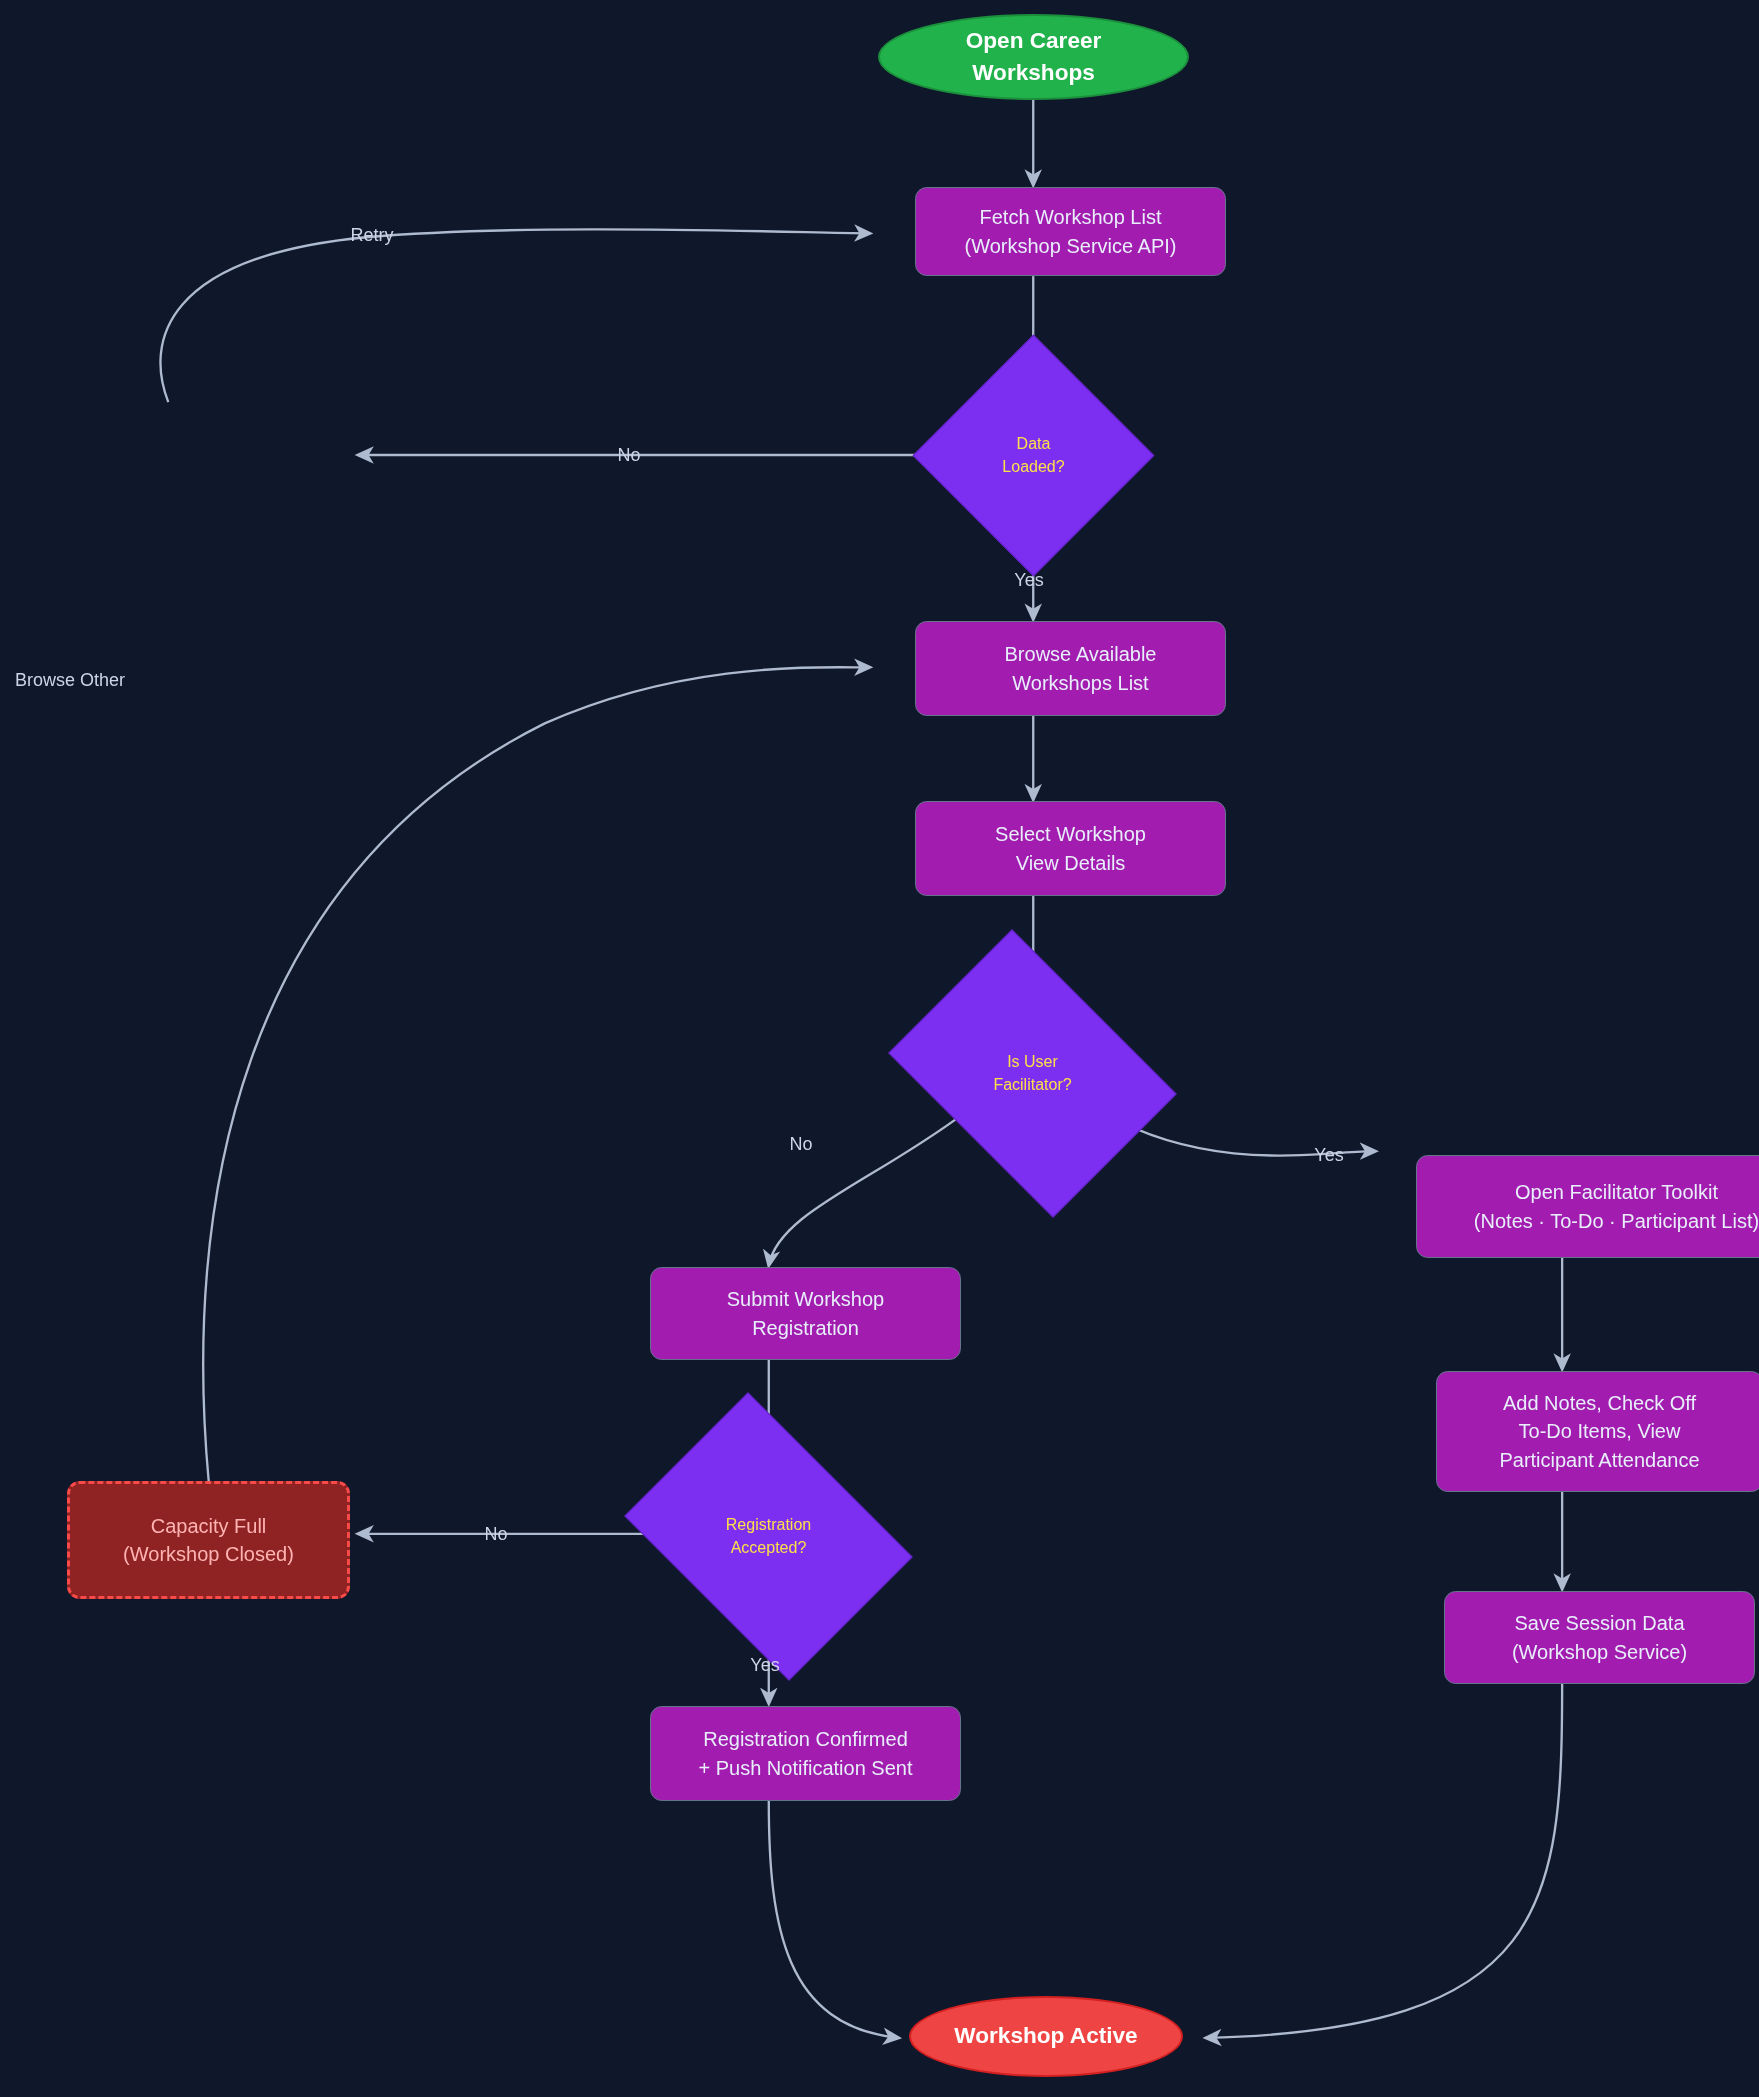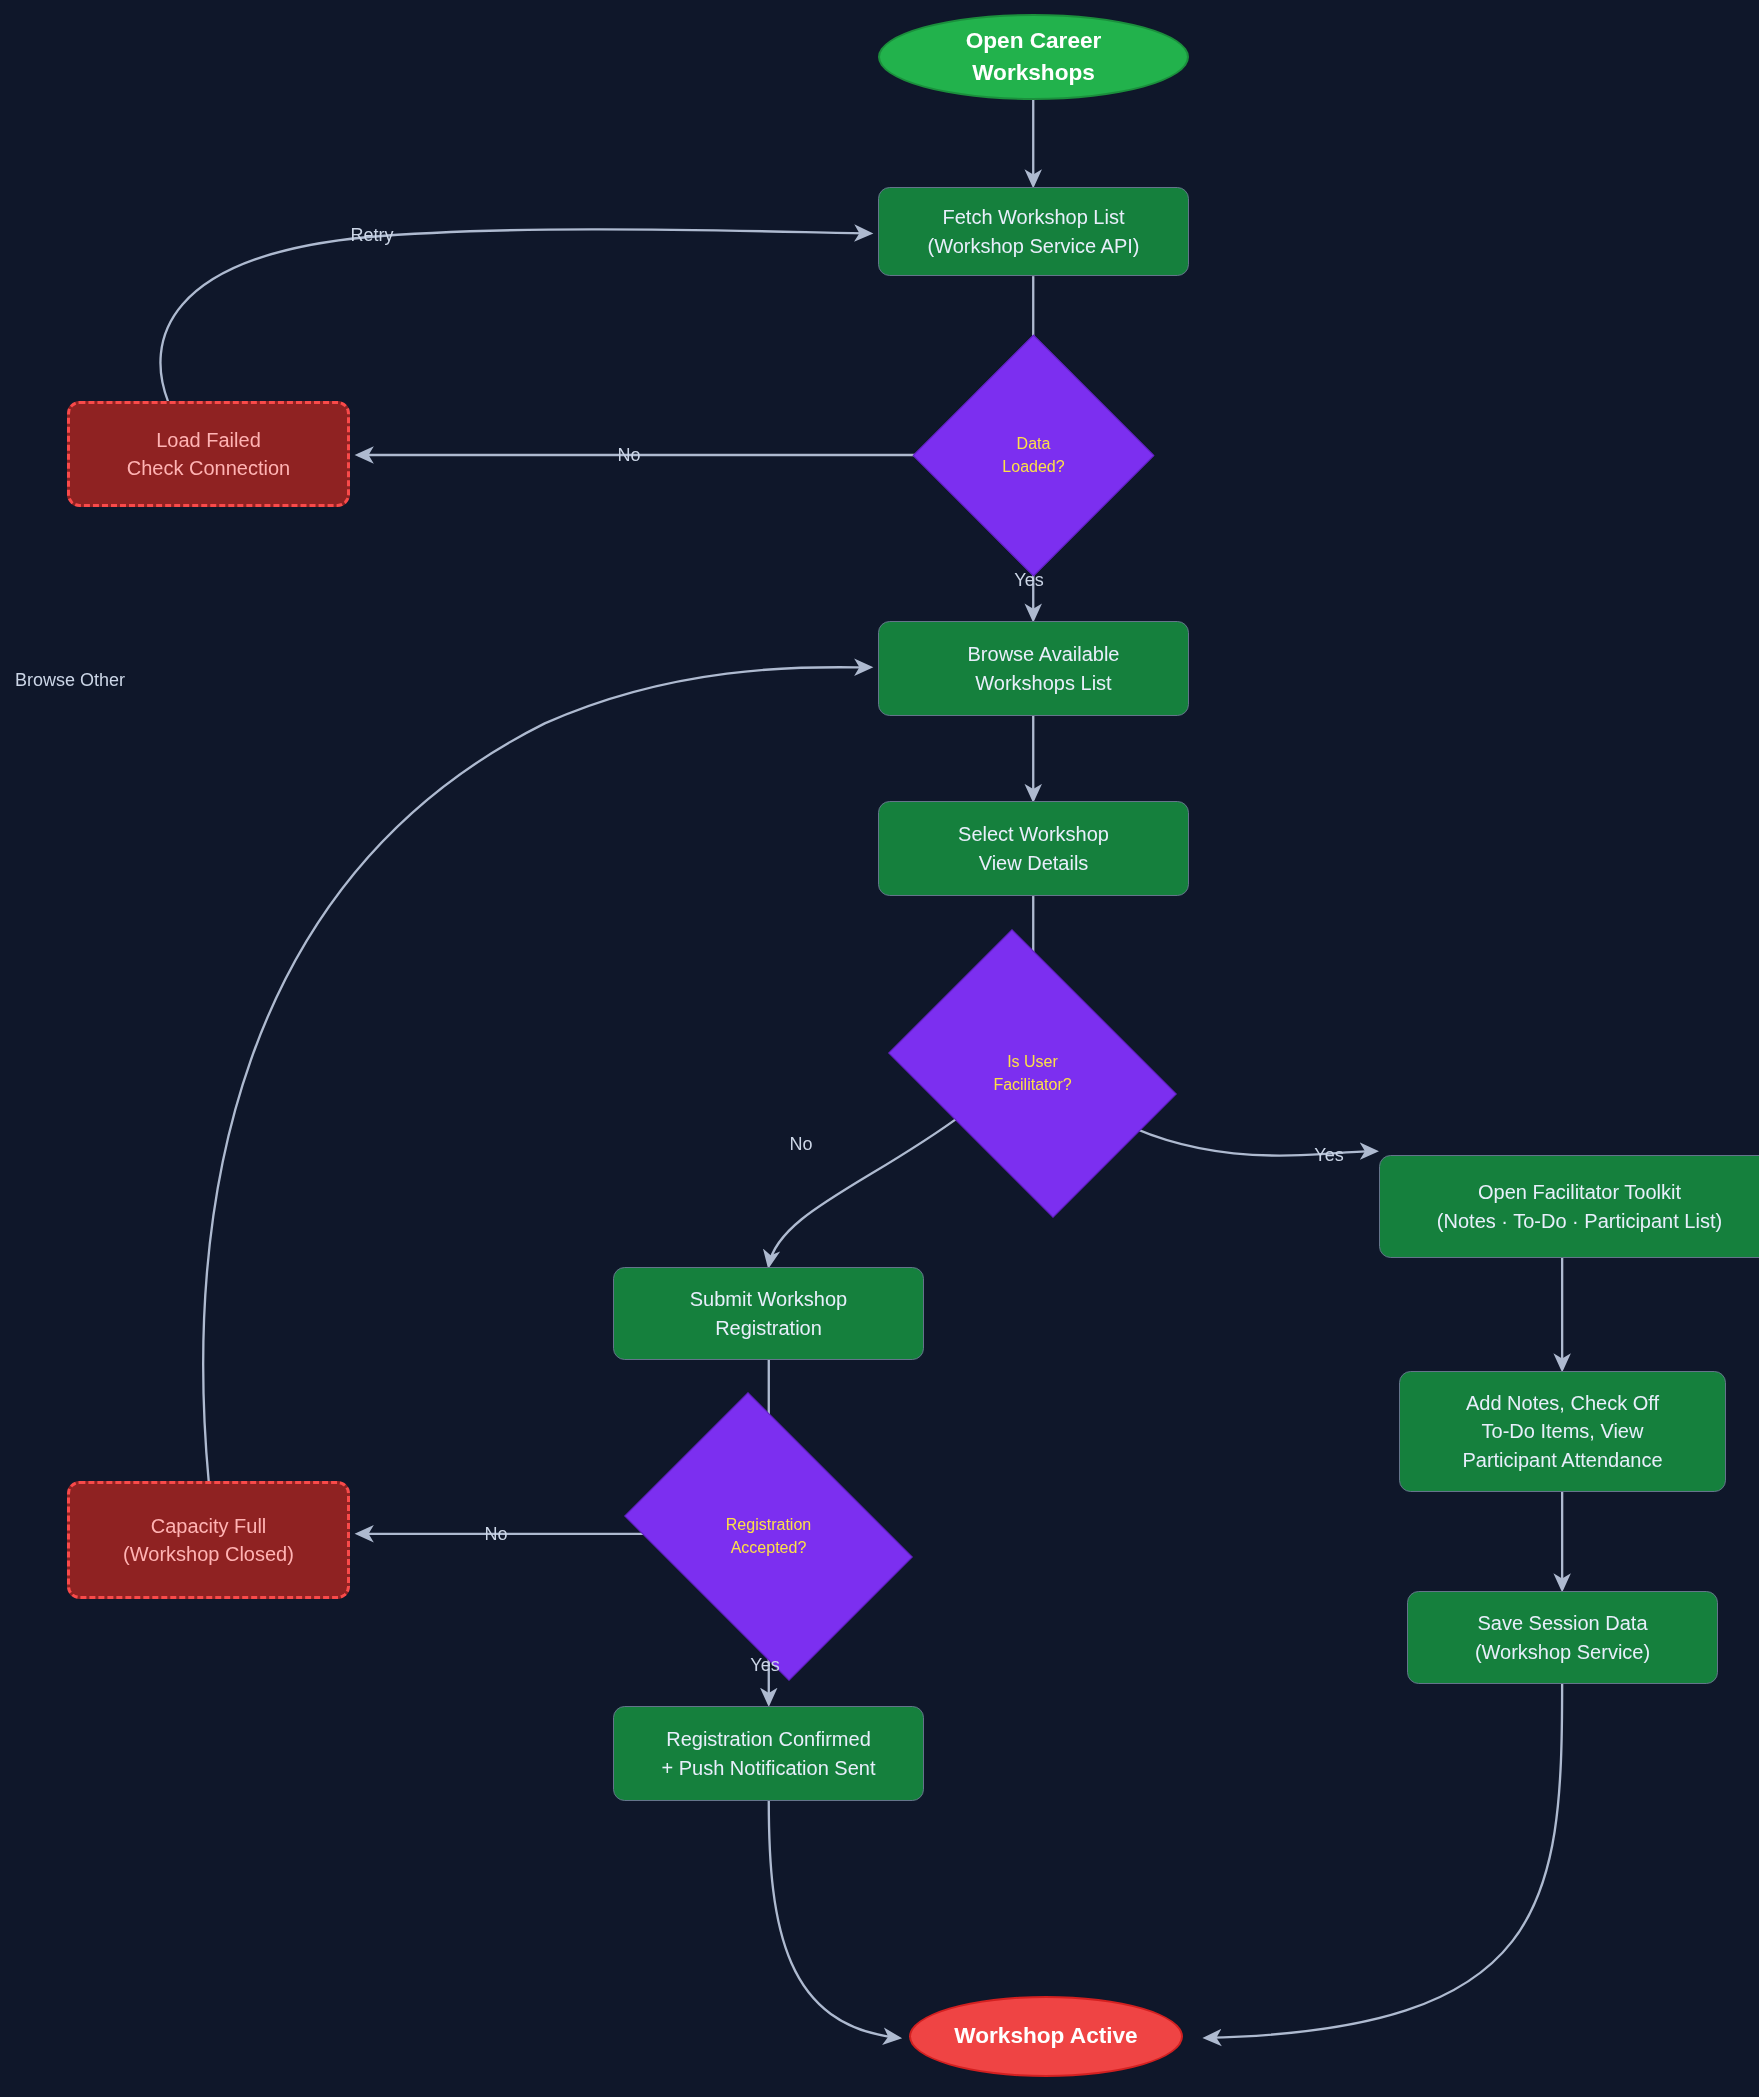--- a/index.html
+++ b/index.html
@@ -53,25 +53,26 @@
     border: 2.3px solid #1b8f3c;
   }
   .terminator.end {
     background: #ef4444;
     border: 2.3px solid #d32020;
     justify-content: center;
   }
 
   
   .process {
-    background: #15803d;
+    background: #a21caf;
     border: 1.6px solid #64748b;
     border-radius: 11.7px;
     font-size: 20px;
     color: #e8eefb;
+    margin-left: 37px;
   }
 
   
   .error-node {
     background: #8f2222;
     border: 3.1px dashed #f94a4a;
     border-radius: 12.4px;
     font-size: 20px;
     color: #ffb3b3;
   }
@@ -164,24 +165,20 @@
     <span class="label">Fetch Workshop List
 (Workshop Service API)</span>
   </div>
 
   <div class="node decision" style="left:948px; top:370px; width:171px; height:171px;">
     <span class="diamond-shape"></span>
     <span class="label">Data
 Loaded?</span>
   </div>
 
-  <div class="node error-node" style="left:67px; top:401px; width:283px; height:106px;">
-    <span class="label">Load Failed
-Check Connection</span>
-  </div>
 
   <div class="node process" style="left:878px; top:621px; width:311px; height:95px;padding-left:20px;">
     <span class="label">Browse Available
 Workshops List</span>
   </div>
 
   <div class="node process" style="left:878px; top:801px; width:311px; height:95px;">
     <span class="label">Select Workshop
 View Details</span>
   </div>

